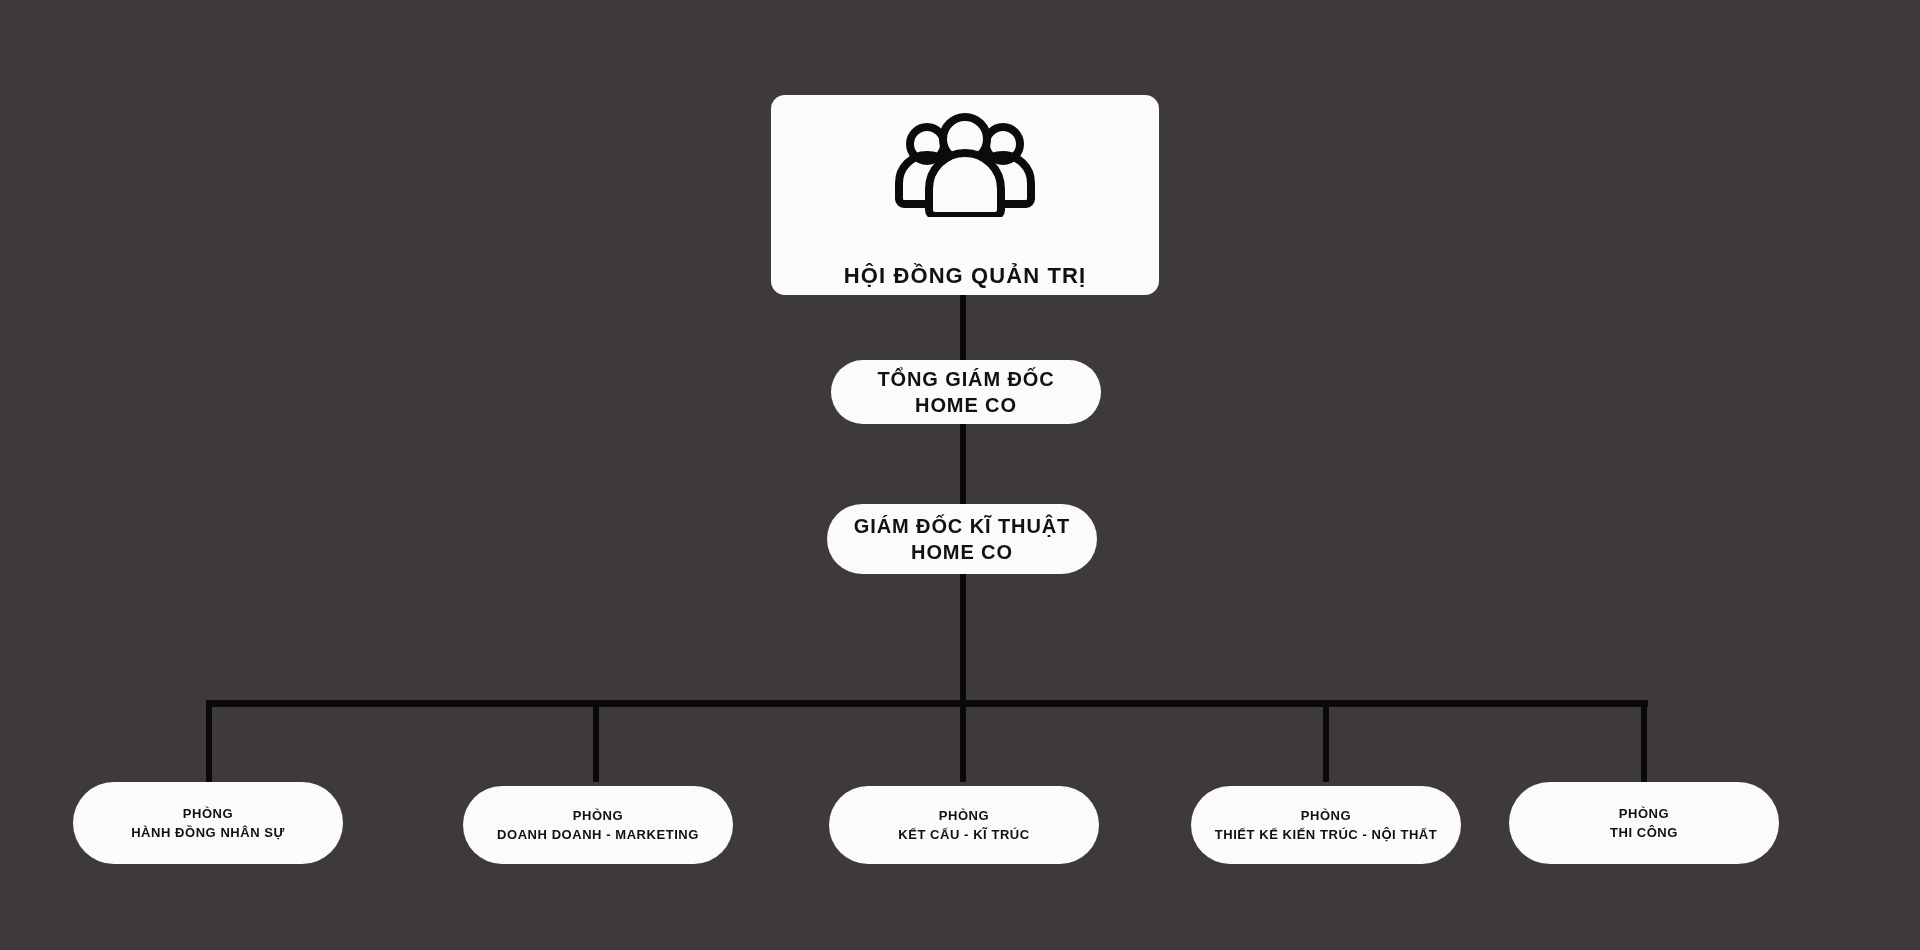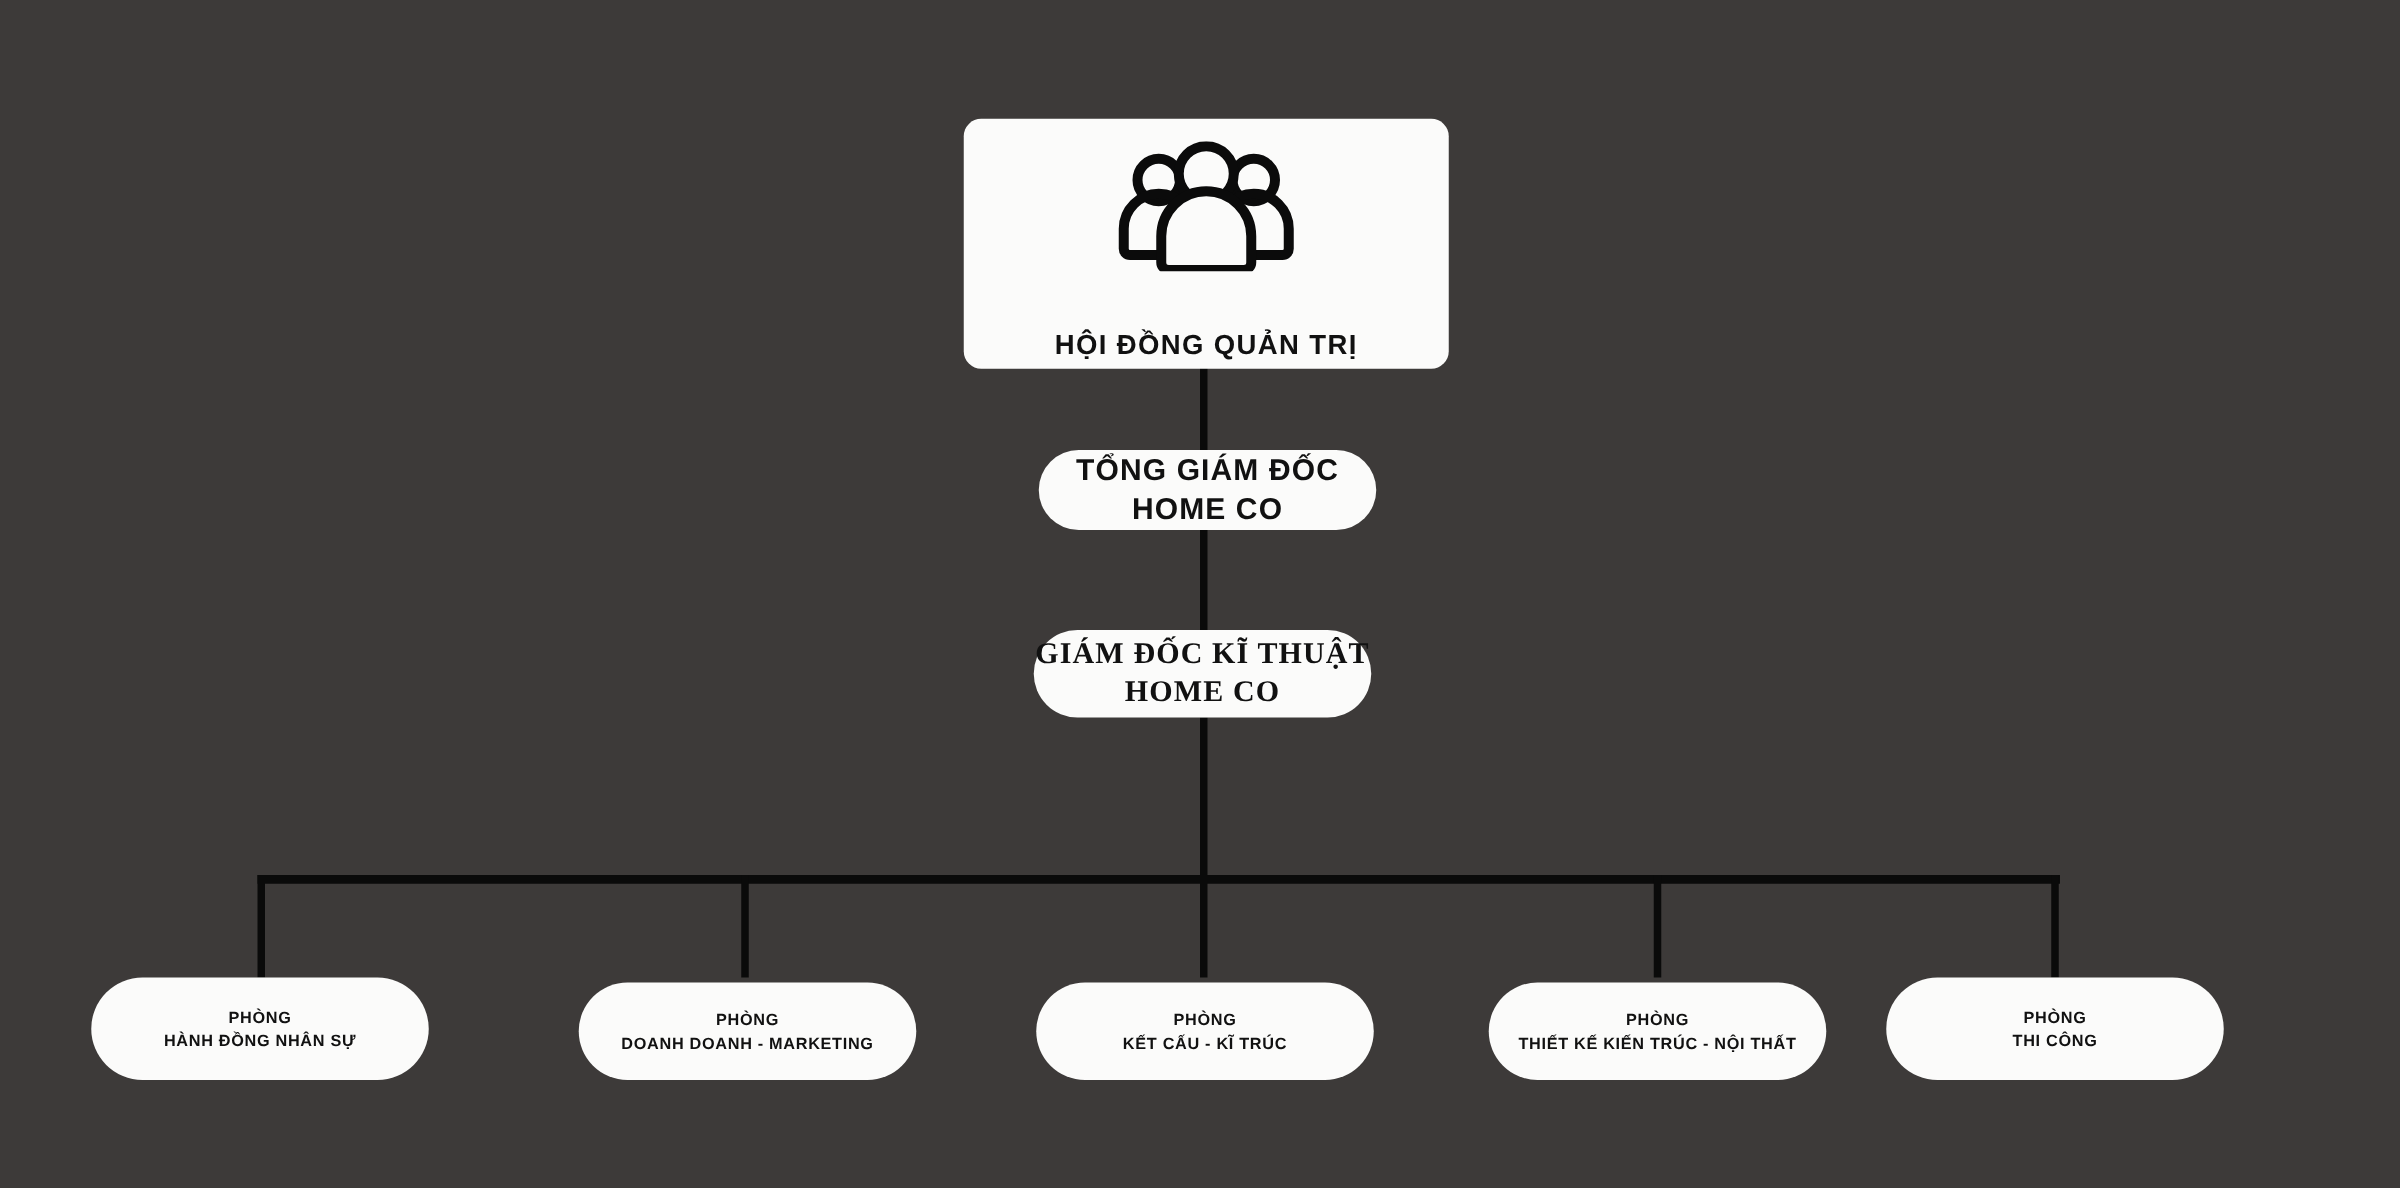--- a/index.html
+++ b/index.html
@@ -70,21 +70,21 @@
     width: 160px;
     height: 104px;
     margin-bottom: 14px;
   }
 
   
   .node-pill {
     border-radius: 999px;
   }
   .node-pill .node-line {
-    font-size: 24px;
+    font-size: 20px;
     font-weight: bold;
     letter-spacing: 0.9px;
     line-height: 1.30;
     white-space: nowrap;
   }
 
   
   .node-leaf {
     border-radius: 999px;
   }
@@ -132,21 +132,21 @@
       <path d="M44 97 V76 a36 36 0 0 1 72 0 V97 a6 6 0 0 1 -6 6 H50 a6 6 0 0 1 -6 -6 Z" fill="#fbfbfa" stroke="#0b0b0b" stroke-width="8" stroke-linejoin="round"></path>
     </svg>
     <div class="node-title">HỘI ĐỒNG QUẢN TRỊ</div>
   </div>
 
   <div class="node node-pill" style="left:831px; top:360px; width:270px; height:64px;">
     <div class="node-line">TỔNG GIÁM ĐỐC</div>
     <div class="node-line">HOME CO</div>
   </div>
 
-  <div class="node node-pill" style="left:827px; top:504px; width:270px; height:70px;font-family:Liberation Serif, serif;">
+  <div class="node node-pill" style="left:827px; top:504px; width:270px; height:70px;">
     <div class="node-line">GIÁM ĐỐC KĨ THUẬT</div>
     <div class="node-line">HOME CO</div>
   </div>
 
   <div class="node node-leaf" style="left:73px; top:782px; width:270px; height:82px;">
     <div class="node-line">PHÒNG</div>
     <div class="node-line">HÀNH ĐỒNG NHÂN SỰ</div>
   </div>
 
   <div class="node node-leaf" style="left:463px; top:786px; width:270px; height:78px;">

